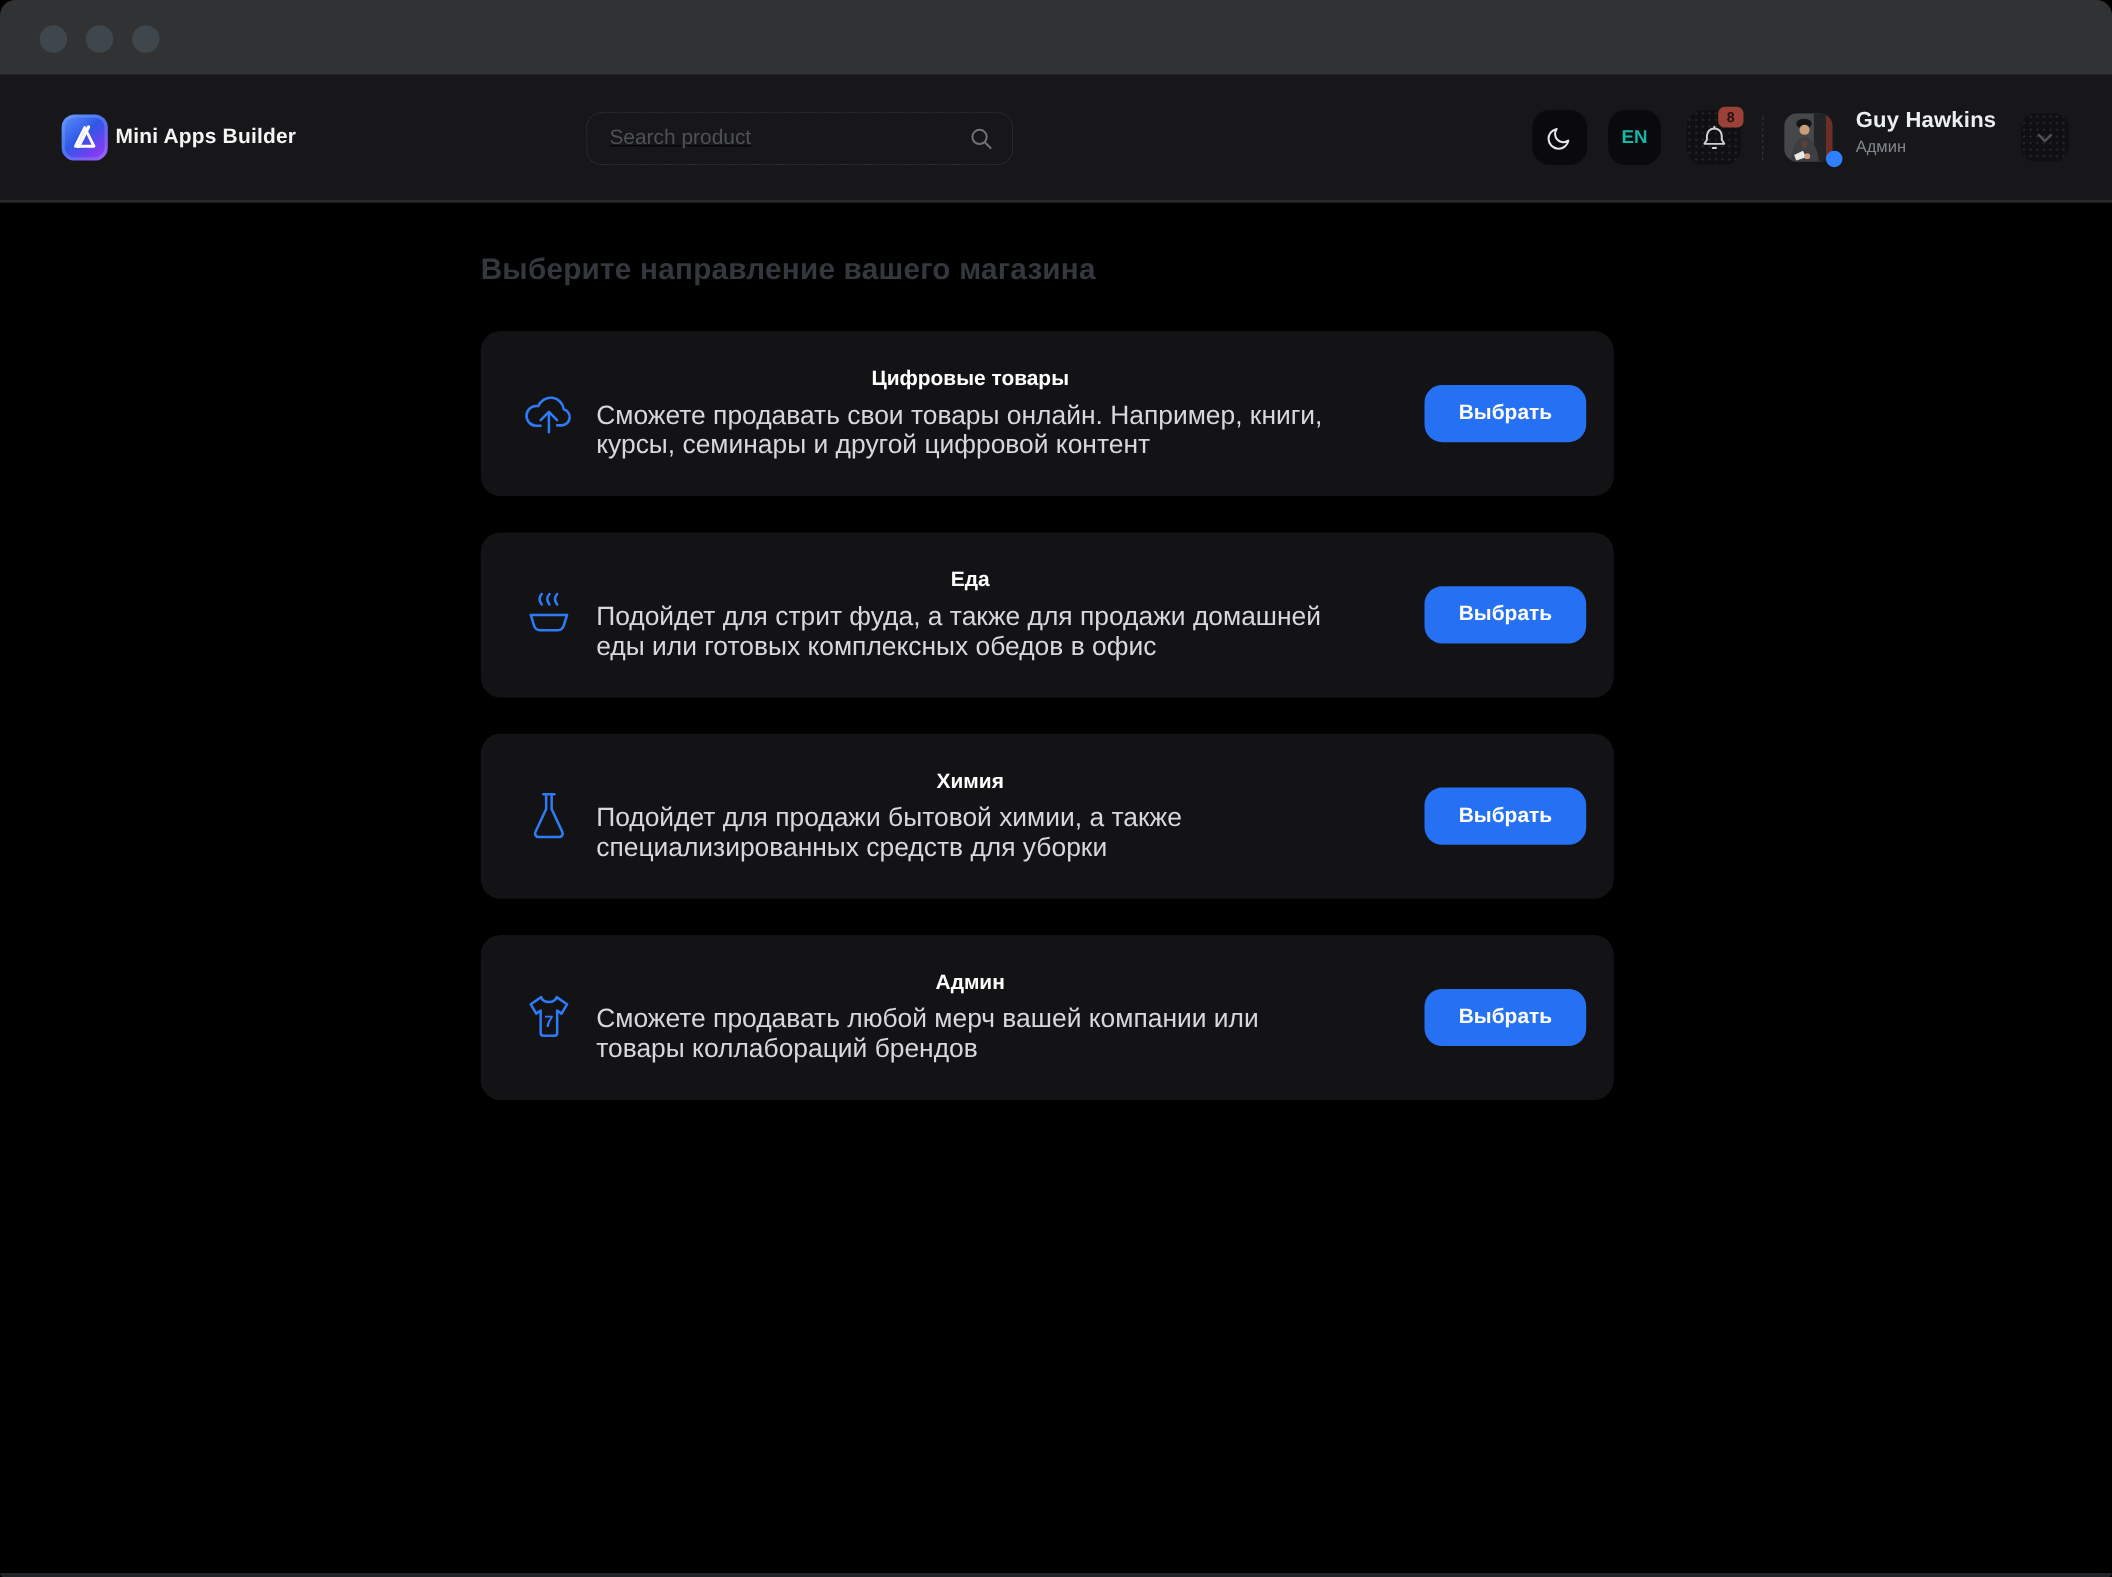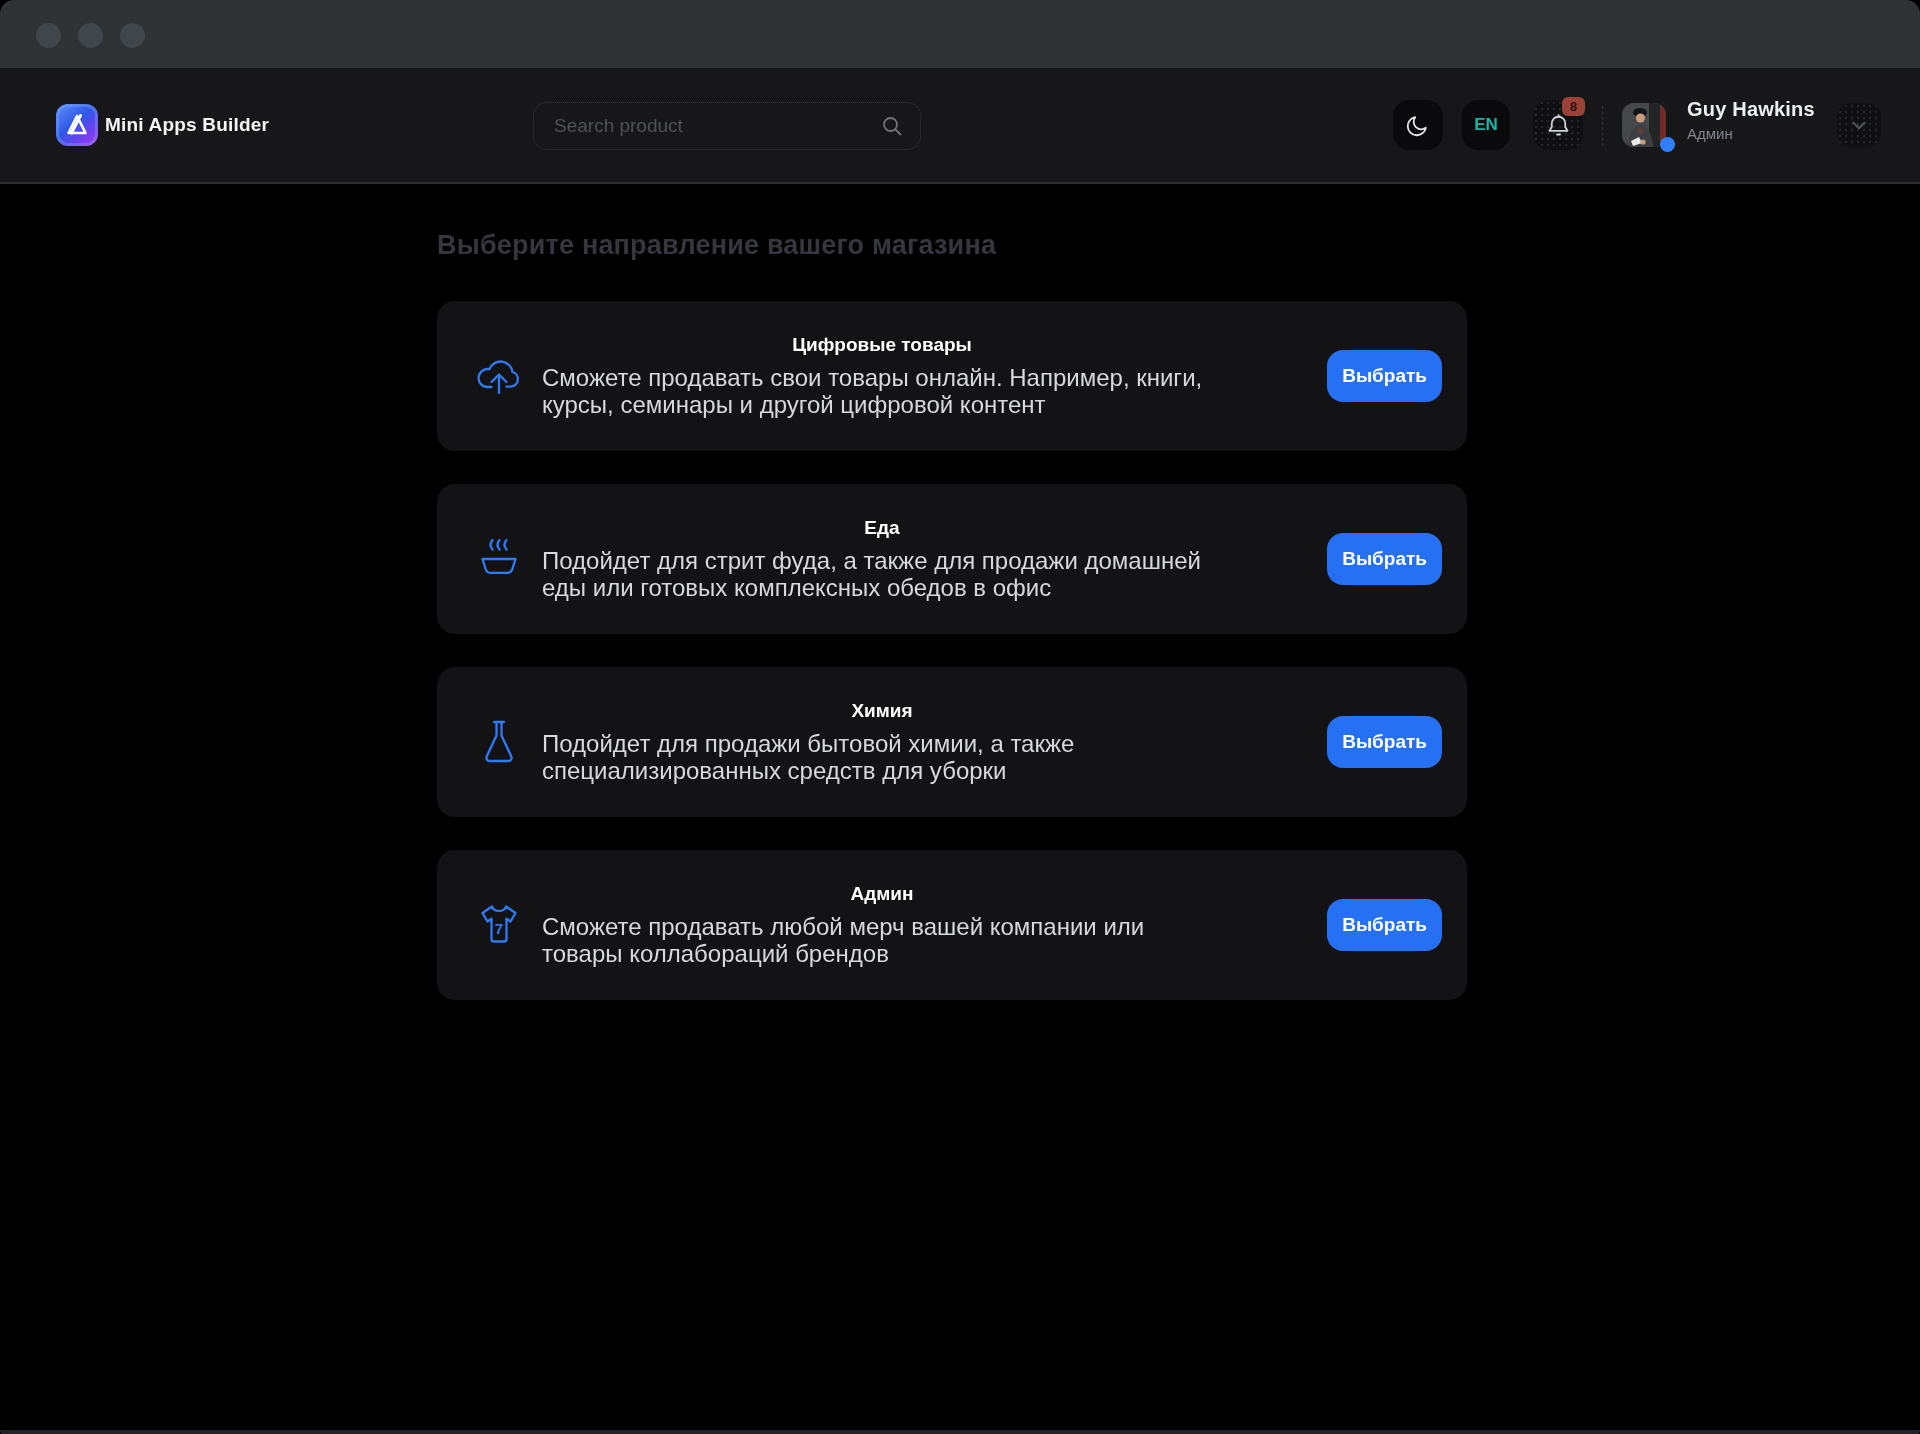--- a/index.html
+++ b/index.html
@@ -29,21 +29,21 @@
     width:42px; height:42px; border-radius:12px; flex:none;
     background:linear-gradient(140deg,#5e92f8 0%,#2f58e8 45%,#7b3cf0 78%,#b03df0 100%);
     box-shadow:inset 0 0 0 3px rgba(130,170,255,.35);
     display:flex; align-items:center; justify-content:center;
   }
   .app-name { color:#f4f4f5; font-size:19px; font-weight:600; letter-spacing:.2px; }
 
   .search-box {
     position:absolute; left:533px; top:34px; width:388px; height:48px;
     border:1px dotted #3a3c40; border-radius:14px;
-    display:flex; align-items:center; padding:0 16px 0 20px; background:transparent;
+    display:flex; align-items:center; padding:0 16px 0 20px; background:transparent;text-decoration:underline;
   }
   .search-box input {
     flex:1; background:transparent; border:none; outline:none;
     color:#b9bbc0; font-size:19px; font-family:inherit; min-width:0;
   }
   .search-box input::placeholder { color:#4e5156; }
 
   .icon-btn {
     position:absolute; top:32px; width:50px; height:50px; border-radius:16px;
     background:#0a0a0c; border:none; cursor:pointer;
@@ -90,21 +90,21 @@
   }
   .card-icon { width:54px; height:54px; flex:none; margin-right:16px;
     display:flex; align-items:center; justify-content:center; }
   .card-icon svg { stroke:#2e7bf6; fill:none; stroke-width:2.3; stroke-linecap:round; stroke-linejoin:round; }
   .card-text { width:680px; }
   .card-title { color:#ffffff; font-size:19px; font-weight:700; margin-bottom:8px;text-align:center; }
   .card-desc { color:#d7d8db; font-size:24px; line-height:27px; font-weight:400; }
   .card-btn {
     margin-left:auto; background:#2671f3; color:#ffffff; border:none; cursor:pointer;
     font-size:19px; font-weight:700; font-family:inherit;
-    border-radius:16px; padding:15px 15px;
+    border-radius:16px; padding:15px 31px;
   }
 
   .window-bottom {
     position:absolute; bottom:0; left:0; right:0; height:4px;
     background:#232427; border-radius:0 0 12px 12px;
   }
 </style>
 </head>
 <body>
 

